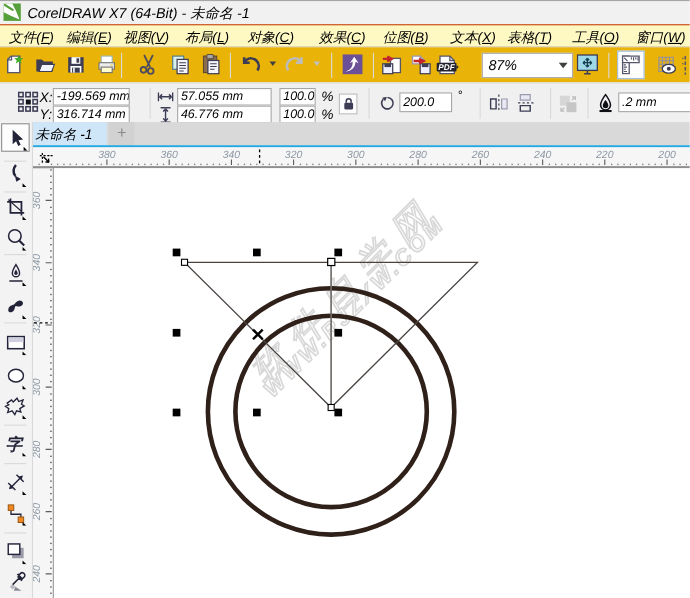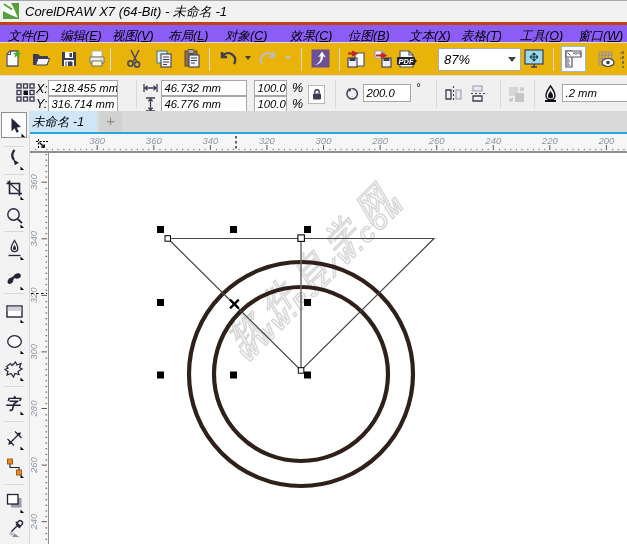--- a/index.html
+++ b/index.html
@@ -4,21 +4,21 @@
 <style>
 * { margin:0; padding:0; box-sizing:border-box; }
 html,body { width:627px; height:544px; overflow:hidden; }
 body { font-family:"Liberation Sans", sans-serif; background:#fff; }
 #root { position:absolute; left:0; top:0; width:627px; height:544px; background:#fff;font-style:italic; }
 .abs { position:absolute; }
 
 #titlebar { left:0; top:0; width:627px; height:22px; background:#f1f1f1; border-top:1.5px solid #a6a6a6; }
 #titletext { left:25px; top:3px; font-size:13px; color:#000; }
 
-#menubar { left:0; top:22px; width:627px; height:20px; background:#8b5cf6; border-top:3px solid #c2410c;text-align:right; }
+#menubar { left:0; top:22px; width:627px; height:20px; background:#fef9c3; border-top:1px solid #c2410c;text-align:right; }
 .mi { position:absolute; top:3px; font-size:12.5px; color:#000; }
 .mi u { text-decoration:underline; }
 
 #stdbar { left:0; top:42px; width:627px; height:33px; background:#eab308; border-top:1px solid #dcdcdc; }
 #propbar { left:0; top:75px; width:627px; height:36px; background:#f0f0f0; border-top:1px solid #dcdcdc; }
 .tsep { position:absolute; top:5px; width:1px; height:23px; background:#d9d9d9; }
 .psep { position:absolute; top:4px; width:1px; height:28px; background:#d9d9d9; }
 .ibox { position:absolute; background:#fff; border:1px solid #a6a6a6; font-size:11.3px; color:#000; padding-left:2.5px; white-space:nowrap; overflow:hidden; }
 .plab { position:absolute; font-size:12.5px; color:#000; }
 
@@ -198,31 +198,31 @@
           <rect x="14" y="1" width="4" height="4"></rect>
         <rect x="1" y="7.5" width="4" height="4"></rect>
           <rect x="14" y="7.5" width="4" height="4"></rect>
         <rect x="1" y="14" width="4" height="4"></rect>
           <rect x="7.5" y="14" width="4" height="4"></rect>
           <rect x="14" y="14" width="4" height="4"></rect>
       </g>
       <rect x="7.5" y="7.5" width="4.5" height="4.5" fill="#101018"></rect>
     </svg>
     <div class="plab" style="left:36px;top:6px">X:</div>
-    <div class="ibox" style="left:48px;top:4px;width:70px;height:15.5px;line-height:14px">-218.455 mm</div>
+    <div class="ibox" style="left:48px;top:4px;width:70px;height:15.5px;line-height:14px">-199.569 mm</div>
     <div class="plab" style="left:36px;top:21px">Y:</div>
     <div class="ibox" style="left:48px;top:20px;width:70px;height:15.5px;line-height:14px">316.714 mm</div>
     <div class="psep" style="left:136px"></div>
     <svg class="abs" style="left:143px;top:7px" width="15" height="10" viewBox="0 0 15 10">
         <path d="M1 1 v8 M14 1 v8 M2 5 h11 M2 5 l2.4-2.2 M2 5 l2.4 2.2 M13 5 l-2.4-2.2 M13 5 l-2.4 2.2" stroke="#3c3c55" stroke-width="1.3" fill="none"></path>
       </svg>
     <svg class="abs" style="left:145px;top:21px" width="11" height="15" viewBox="0 0 11 15">
         <path d="M1 1 h9 M1 14 h9 M5.5 2 v11 M5.5 2 l-2.2 2.4 M5.5 2 l2.2 2.4 M5.5 13 l-2.2-2.4 M5.5 13 l2.2-2.4" stroke="#3c3c55" stroke-width="1.3" fill="none"></path>
       </svg>
-    <div class="ibox" style="left:161px;top:4px;width:86px;height:15.5px;line-height:14px">46.732 mm</div>
+    <div class="ibox" style="left:161px;top:4px;width:86px;height:15.5px;line-height:14px">57.055 mm</div>
     <div class="ibox" style="left:161px;top:20px;width:86px;height:15.5px;line-height:14px">46.776 mm</div>
     <div class="ibox" style="left:254px;top:4px;width:33px;height:15.5px;line-height:14px">100.0</div>
     <div class="ibox" style="left:254px;top:20px;width:33px;height:15.5px;line-height:14px">100.0</div>
     <div class="plab" style="left:292px;top:5px">%</div>
     <div class="plab" style="left:292px;top:21px">%</div>
     <div class="abs" style="left:308px;top:9px;width:17px;height:19px;background:#fdfdfd;border:1px solid #b9b9b9"></div>
     <svg class="abs" style="left:312px;top:13px" width="10" height="11" viewBox="0 0 10 11">
       <rect x="1" y="4.5" width="8" height="6" rx="1" fill="#3c3c55"></rect>
       <path d="M2.8 4.5 V3 a2.2 2.2 0 0 1 4.4 0 V4.5" fill="none" stroke="#3c3c55" stroke-width="1.4"></path>
     </svg>

